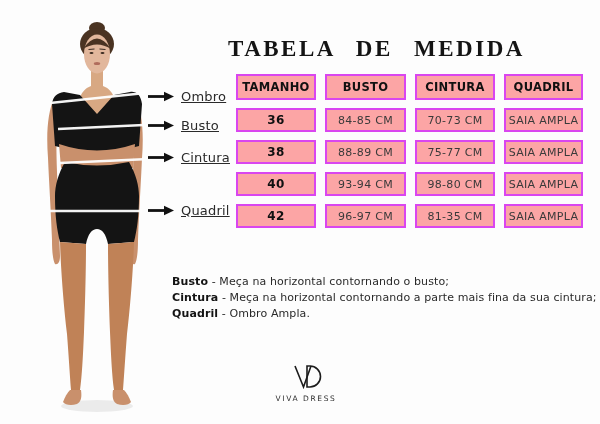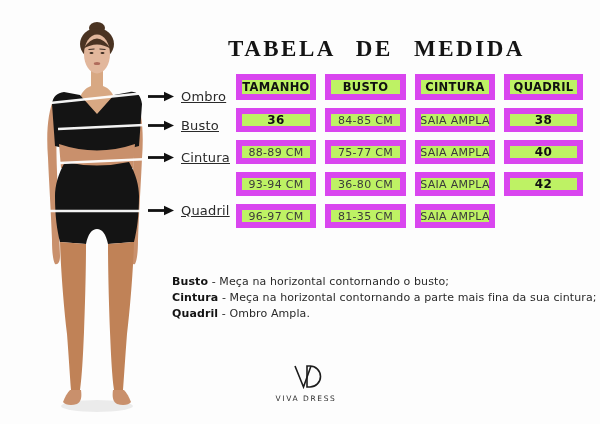--- a/index.html
+++ b/index.html
@@ -54,22 +54,22 @@
   .size-table {
     position: absolute;
     left: 236px; top: 74px;
     display: grid;
     grid-template-columns: 80px 81px 80px 79px;
     grid-template-rows: 26px 24px 24px 24px 24px;
     column-gap: 9px;
     row-gap: 8px;
   }
   .cell {
-    background: #bef264;
-    border: 6px solid #d946ef;
+    background: #fca5a5;
+    border: 2px solid #d946ef;
     display: flex;
     align-items: center;
     justify-content: center;
     font-size: 11px;
     letter-spacing: 0.3px;
     color: #3a3a3a;
     white-space: nowrap;
   }
   .cell.header { font-weight: bold; color: #111; font-size: 11.5px; }
   .cell.size   { font-weight: bold; color: #111; font-size: 12px; }
@@ -176,30 +176,31 @@
   <div class="title">TABELA DE MEDIDA</div>
 
   <div class="size-table">
     <div class="cell header">TAMANHO</div>
     <div class="cell header">BUSTO</div>
     <div class="cell header">CINTURA</div>
     <div class="cell header">QUADRIL</div>
 
     <div class="cell size">36</div>
     <div class="cell">84-85 CM</div>
+    <div class="cell">70-73 CM</div>
     <div class="cell">SAIA AMPLA</div>
 
     <div class="cell size">38</div>
     <div class="cell">88-89 CM</div>
     <div class="cell">75-77 CM</div>
     <div class="cell">SAIA AMPLA</div>
 
     <div class="cell size">40</div>
     <div class="cell">93-94 CM</div>
-    <div class="cell">36-80 CM</div>
+    <div class="cell">98-80 CM</div>
     <div class="cell">SAIA AMPLA</div>
 
     <div class="cell size">42</div>
     <div class="cell">96-97 CM</div>
     <div class="cell">81-35 CM</div>
     <div class="cell">SAIA AMPLA</div>
   </div>
 
   <div class="notes">
     <p><span class="term">Busto</span><span> - Meça na horizontal contornando o busto;</span></p>

